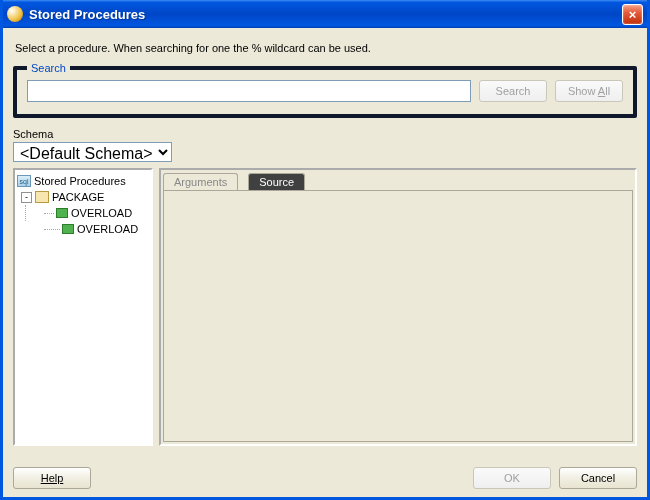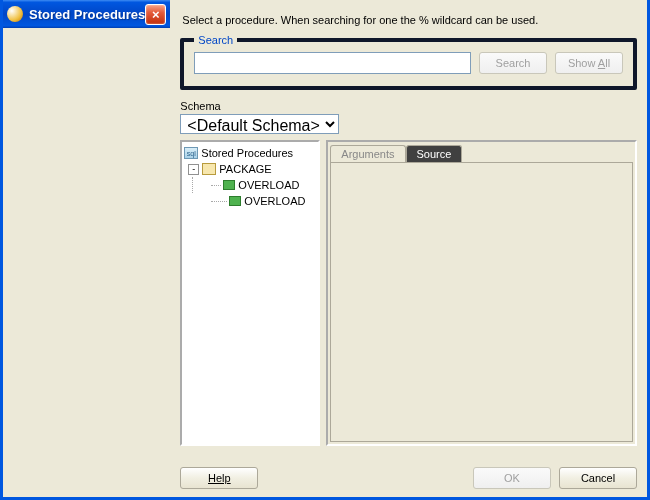--- a/index.html
+++ b/index.html
@@ -12,21 +12,21 @@
     height: 500px;
     overflow: hidden;
   }
   .window {
     width: 650px;
     height: 500px;
     border: 3px solid #0057e0;
     border-top: none;
     background: #ece9d8;
     display: flex;
-    flex-direction: row;
+    flex-direction: column;
   }
   .titlebar {
     height: 28px;
     background: linear-gradient(to bottom, #3f8cf3 0%, #0057e0 8%, #0046c7 50%, #0057e0 92%, #003db0 100%);
     display: flex;
     align-items: center;
     padding: 0 4px;
     color: #fff;
   }
   .titlebar .app-icon {
@@ -198,21 +198,21 @@
     height: 20px;
     padding-left: 2px;
     padding-top: 3px;
   }
   .tab {
     height: 17px;
     padding: 2px 10px 0 10px;
     font-size: 11px;
     border: 1px solid #aca899;
     border-bottom: none;
-    margin-right: 0;
+    margin-right: 10px;
     border-top-left-radius: 3px;
     border-top-right-radius: 3px;
     position: relative;
     color: #888;
     background: #ece9d8;
   }
   .tab.active {
     background: #404040;
     color: #fff;
     z-index: 2;

